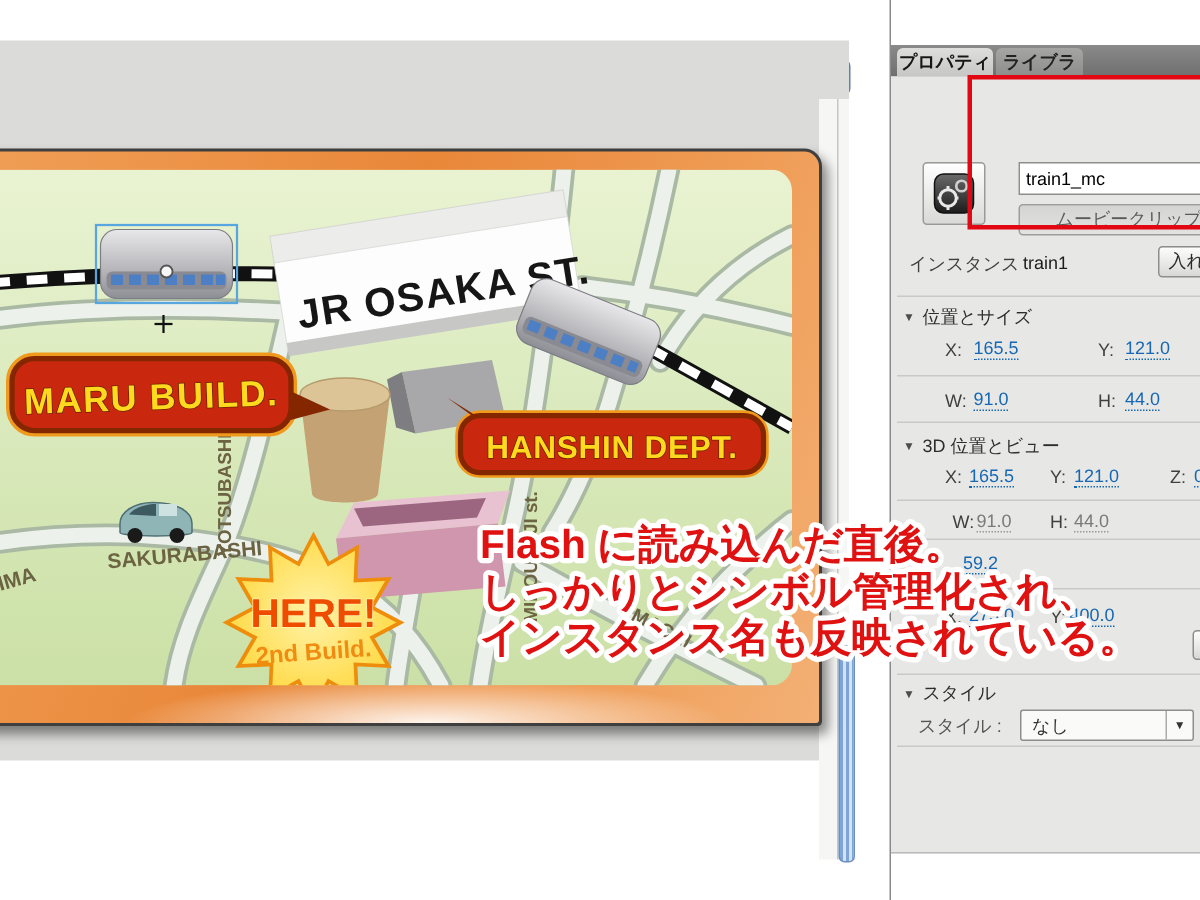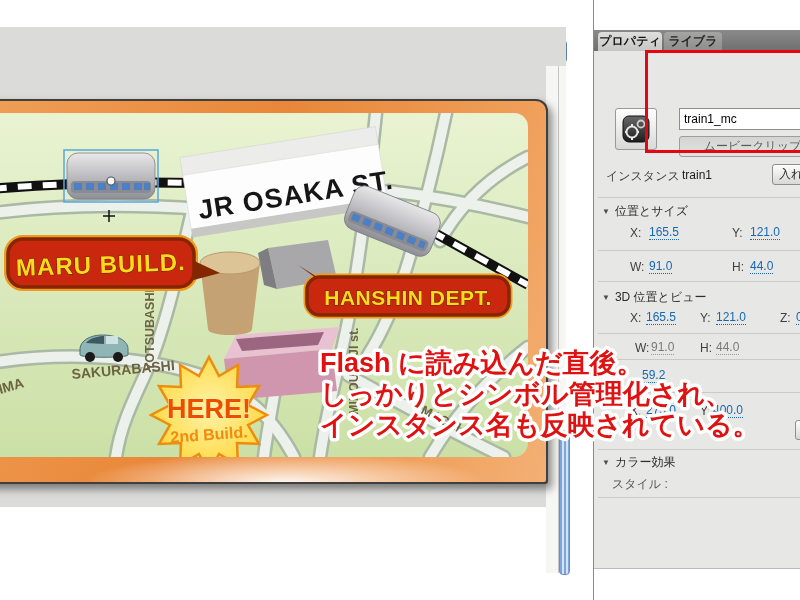--- a/index.html
+++ b/index.html
@@ -316,22 +316,26 @@
       <div class="hot" style="left:48px;top:318px">59.2</div>
       <div class="pdiv" style="top:341px"></div>
 
       <div class="plabel" style="left:36px;top:353px">X:</div>
       <div class="hot" style="left:52px;top:353px">275.0</div>
       <div class="plabel" style="left:106px;top:353px">Y:</div>
       <div class="hot" style="left:119px;top:353px">400.0</div>
       <div class="pbtn" style="left:201px;top:369px;width:70px;height:18px;line-height:18px;padding-left:8px;text-align:left">リセット</div>
       <div class="pdiv" style="top:398px"></div>
 
-      <div class="phead" style="top:403px"><span class="tri">▼</span><span>カラー効果</span></div>
+      <div class="phead" style="top:403px"><span class="tri">▼</span><span>スタイル</span></div>
       <div class="plabel" style="left:18px;top:425px;color:#555">スタイル :</div>
+      <div id="styledrop">
+        <span class="val">なし</span>
+        <span class="arr">▼</span>
+      </div>
       <div class="pdiv" style="top:446px"></div>
 
     </div>
   </div>
 
   <div class="abs" id="redbox"></div>
 
   <svg class="abs" id="annot">
     <g font-size="27" font-weight="bold" fill="#df1111" stroke="#ffffff" stroke-width="7" paint-order="stroke" stroke-linejoin="round">
       <text x="320" y="372">Flash に読み込んだ直後。</text>

